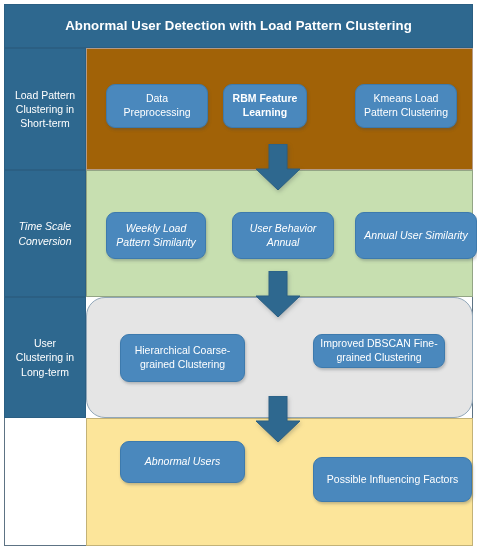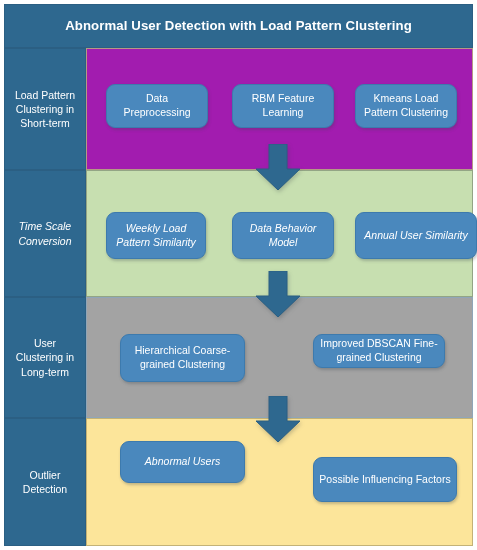--- a/index.html
+++ b/index.html
@@ -85,23 +85,23 @@
   .row-body {
     position: absolute;
     left: 82px;
     top: 0;
     right: 0;
     height: 100%;
     box-sizing: border-box;
     border: 1px solid #7f8f7c;
   }
 
-  .row-body.peach  { background: #a21caf; border-color: #b59a85; }
+  .row-body.peach  { background: #a16207; border-color: #b59a85; }
   .row-body.green  { background: #c7dfb0; border-color: #93a585; }
-  .row-body.blue   { background: #a3a3a3; border-color: #90a6b8; }
+  .row-body.blue   { background: #e5e5e5; border-color: #90a6b8; border-radius: 19px; }
   .row-body.yellow { background: #fce59a; border-color: #c3b277; }
 
   
   .node {
     position: absolute;
     box-sizing: border-box;
     background: #4a88bd;
     border: 1px solid #3d7aad;
     border-radius: 9px;
     color: #ffffff;
@@ -134,47 +134,46 @@
   <div class="title-bar">
     <div>
       <span>Abnormal User Detection with Load Pattern Clustering</span><br>
     </div>
   </div>
 
   <div class="row" style="top:48px; height:122px;">
     <div class="row-label">Load Pattern Clustering in Short-term</div>
     <div class="row-body peach">
       <div class="node" style="left:19px; top:35px; width:102px; height:44px;">Data Preprocessing</div>
-      <div class="node" style="left:145px; top:35px; width:102px; height:44px;">RBM Feature Learning</div>
+      <div class="node" style="left:136px; top:35px; width:84px; height:44px;font-weight:bold;">RBM Feature Learning</div>
       <div class="node" style="left:268px; top:35px; width:102px; height:44px;text-align:center;">Kmeans Load Pattern Clustering</div>
     </div>
   </div>
 
   <div class="row" style="top:170px; height:127px;font-style:italic;">
     <div class="row-label">Time Scale Conversion</div>
     <div class="row-body green">
       <div class="node" style="left:19px; top:41px; width:100px; height:47px;">Weekly Load Pattern Similarity</div>
-      <div class="node" style="left:145px; top:41px; width:102px; height:47px;">Data Behavior Model</div>
+      <div class="node" style="left:145px; top:41px; width:102px; height:47px;">User Behavior Annual</div>
       <div class="node" style="left:268px; top:41px; width:122px; height:47px;">Annual User Similarity</div>
     </div>
   </div>
 
   <div class="row" style="top:297px; height:121px;">
     <div class="row-label">User Clustering in Long-term</div>
     <div class="row-body blue">
       <div class="node" style="left:33px; top:36px; width:125px; height:48px;">Hierarchical Coarse-grained Clustering</div>
       <div class="node" style="left:226px; top:36px; width:132px; height:34px;">Improved DBSCAN Fine-grained Clustering</div>
     </div>
   </div>
 
   <div class="row" style="top:418px; height:128px;">
-    <div class="row-label">Outlier Detection</div>
     <div class="row-body yellow">
       <div class="node" style="left:33px; top:22px; width:125px; height:42px;font-style:italic;">Abnormal Users</div>
-      <div class="node" style="left:226px; top:38px; width:144px; height:45px;">Possible Influencing Factors</div>
+      <div class="node" style="left:226px; top:38px; width:159px; height:45px;">Possible Influencing Factors</div>
     </div>
   </div>
 
   <div class="arrow" style="left:256px; top:144px;">
     <svg viewBox="0 0 44 46" preserveAspectRatio="none" aria-hidden="true">
       <polygon points="13,0 31,0 31,25 44,25 22,46 0,25 13,25" fill="#2e688f" stroke="#2b5f83" stroke-width="1"></polygon>
     </svg>
   </div>
 
   <div class="arrow" style="left:256px; top:271px;">

